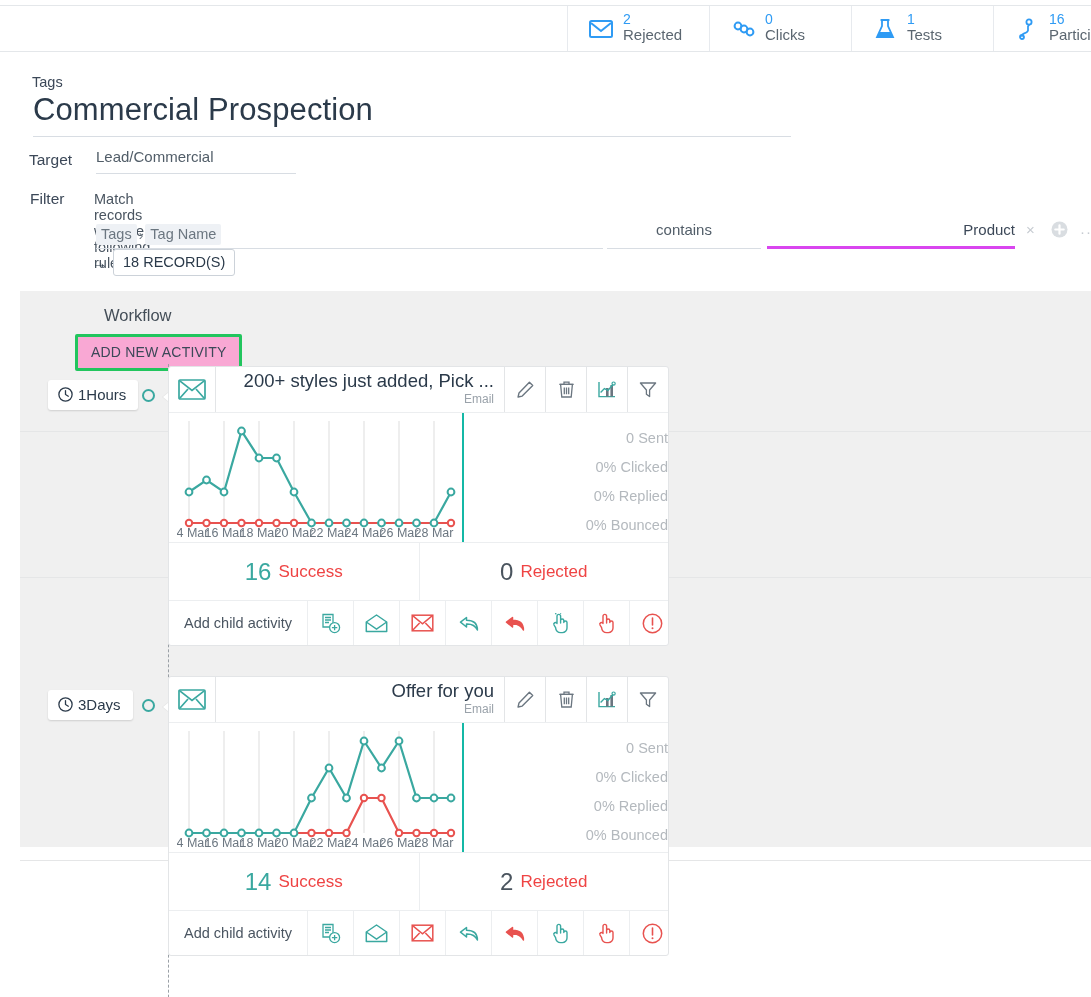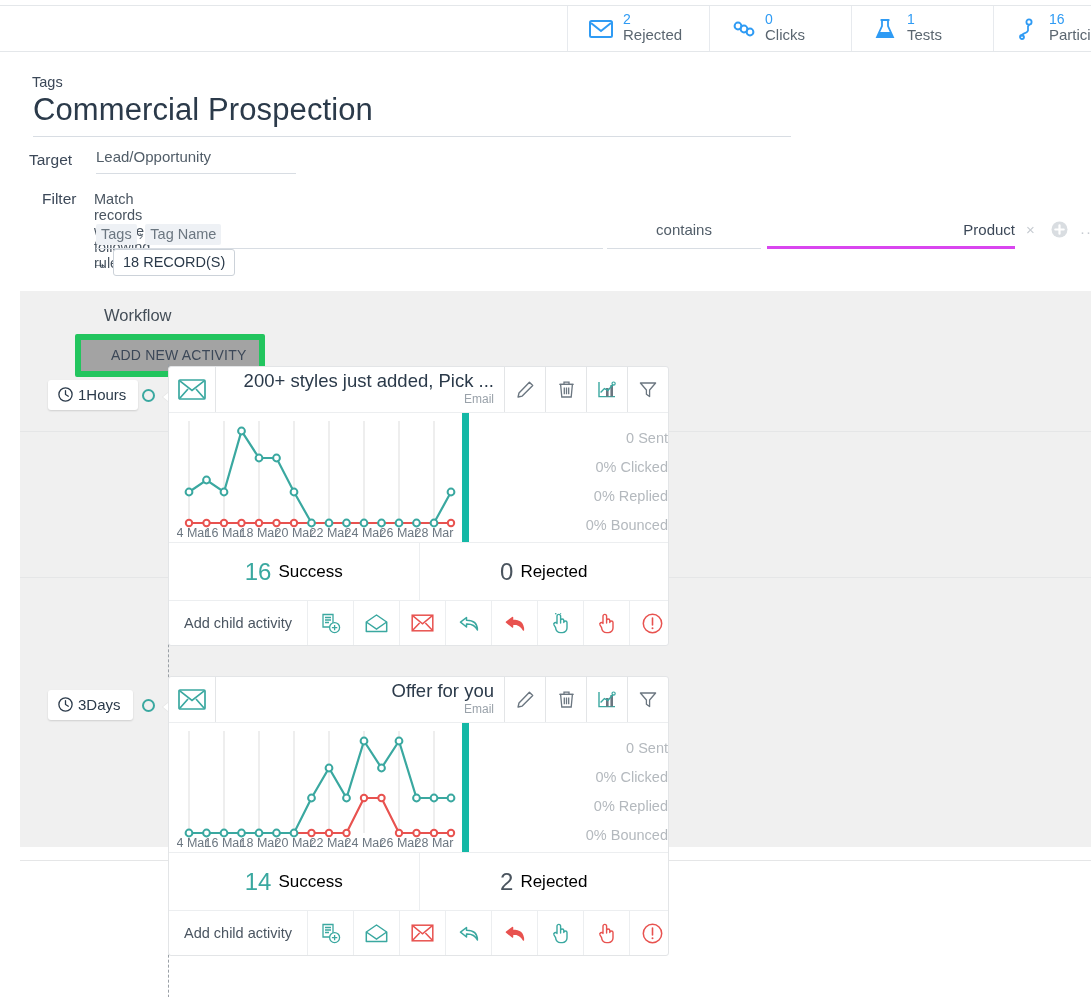--- a/index.html
+++ b/index.html
@@ -42,21 +42,21 @@
     white-space: nowrap; letter-spacing: .1px;
   }
   .row-target { position: absolute; left: 0; top: 95px; }
   .lbl-target { position: absolute; left: 29px; top: 4px; font-size: 15.5px; color: #3c4858; }
   .fld-target {
     position: absolute; left: 96px; top: 1px; width: 200px;
     font-size: 15px; color: #515d68; padding-bottom: 8px;
     border-bottom: 1px solid #d8dde3;
   }
   .row-filter { position: absolute; left: 0; top: 134px; }
-  .lbl-filter { position: absolute; left: 42px; top: 4px; font-size: 15.5px; color: #3c4858; }
+  .lbl-filter { position: absolute; left: 30px; top: 4px; font-size: 15.5px; color: #3c4858; }
   .filter-note { position: absolute; left: 94px; top: 5px; font-size: 14.5px; color: #4a5561; }
 
   .filter-line { position: absolute; left: 0; top: 35px; width: 1091px; height: 32px; }
   .fl-field {
     position: absolute; left: 96px; top: 0; width: 507px;
     height: 28px; border-bottom: 1px solid #d8dde3;
     display: flex; align-items: center; gap: 1px;
   }
   .chip {
     background: #eef1f5; color: #6b7680; font-size: 14.5px;
@@ -85,22 +85,22 @@
   
   .wf-panel {
     position: absolute; left: 20px; top: 291px;
     width: 1071px; height: 556px;
     background: #f0f0f0;
   }
   .wf-rowline { position: absolute; left: 0; width: 1071px; height: 1px; background: #e5e6e7; }
   .wf-title { position: absolute; left: 84px; top: 15px; font-size: 16.5px; color: #444e58; }
   .add-activity-btn {
     position: absolute; left: 55px; top: 43px;
-    background: #a3a3a3; border: 6px solid #22c55e; border-radius: 2px;
-    font-size: 14px; color: #3c4858; padding: 7px 13px 8px 30px;
+    background: #f9a8d4; border: 3px solid #22c55e; border-radius: 2px;
+    font-size: 14px; color: #3c4858; padding: 7px 13px 8px 13px;
     letter-spacing: .2px;
   }
   .dashed-line {
     position: absolute; left: 148px; top: 73px; width: 0;
     height: 924px; border-left: 1px dashed #9aa0a6;
   }
 
   
   .act { position: absolute; left: 0; }
   .time-badge {
@@ -144,31 +144,31 @@
   .hd-btn {
     flex: 0 0 41px; display: flex; align-items: center; justify-content: center;
     border-left: 1px solid #e3e5e7;
   }
 
   
   .card-body { display: flex; height: 130px; border-top: 1px solid #eceef0; }
   .chart-wrap { flex: 0 0 290px; padding: 6px 0 0 8px; }
   .stats-wrap {
     flex: 1 1 auto; padding: 17px 0 0 52px;
-    border-left: 7px solid #14b8a6;
+    border-left: 2px solid #14b8a6;
   }
   .stat-line { font-size: 14.5px; color: #b4b9be; margin-bottom: 13px; }
 
   .kpi-row { display: flex; height: 58px; border-top: 1px solid #eceef0; }
   .kpi { flex: 1 1 50%; display: flex; align-items: center; justify-content: center; gap: 7px; }
   .kpi + .kpi { border-left: 1px solid #eceef0; }
   .kpi-num { font-size: 24px; }
   .kpi-num.success { color: #3aa8a0; }
   .kpi-num.rejected { color: #4a545e; }
-  .kpi-lbl { font-size: 17px; color: #000000; }
+  .kpi-lbl { font-size: 17px; color: #ef4444; }
 
   .tools-row { display: flex; height: 45px; border-top: 1px solid #eceef0; }
   .tool-label {
     flex: 0 0 138px; display: flex; align-items: center; justify-content: center;
     font-size: 14.5px; color: #4a5561;
   }
   .tool-btn {
     flex: 0 0 46px; display: flex; align-items: center; justify-content: center;
     border-left: 1px solid #eceef0;
   }
@@ -237,21 +237,21 @@
   </div>
 </div>
 
 <div class="form">
 
   <div class="lbl-name">Tags</div>
   <div class="campaign-name">Commercial Prospection</div>
 
   <div class="row-target">
     <div class="lbl-target">Target</div>
-    <div class="fld-target">Lead/Opportunity</div>
+    <div class="fld-target">Lead/Commercial</div>
   </div>
 
   <div class="row-filter">
     <div class="lbl-filter">Filter</div>
     <div class="filter-note">Match records with the following rule:</div>
 
     <div class="filter-line">
       <div class="fl-field">
         <span class="chip">Tags</span>
         <span class="chip-sep">›</span>

